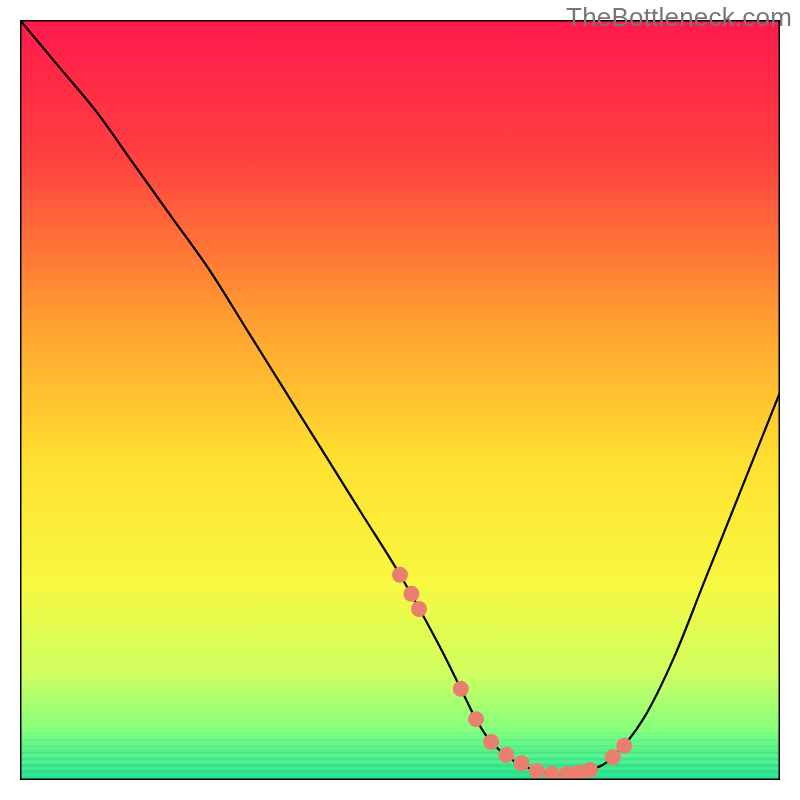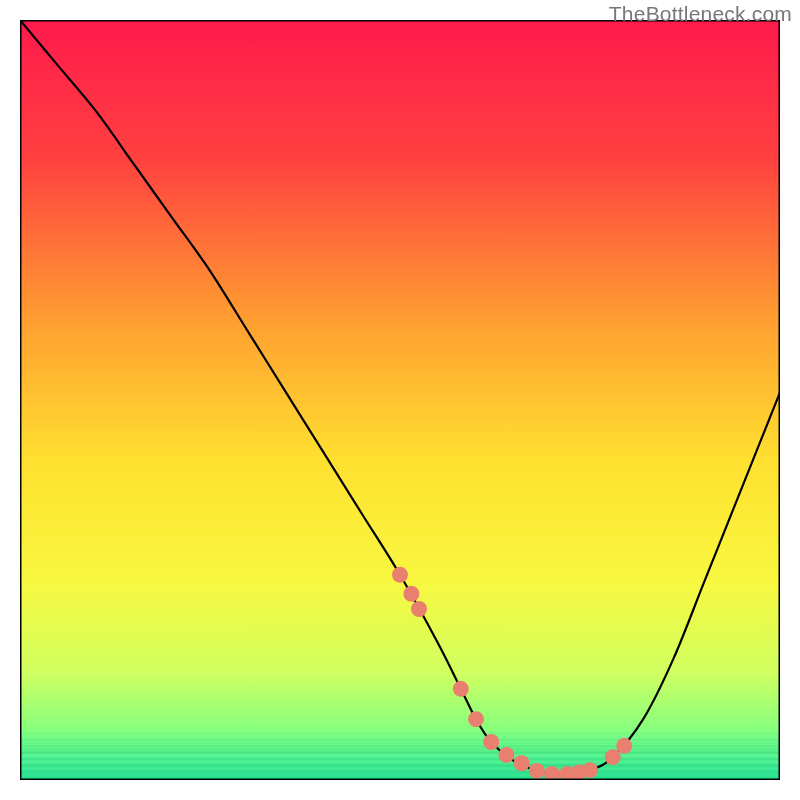--- a/index.html
+++ b/index.html
@@ -15,21 +15,21 @@
     position: absolute;
     left: 20px;
     top: 20px;
     width: 760px;
     height: 760px;
   }
   .attribution {
     position: absolute;
     top: 2px;
     right: 8px;
-    font-size: 21px;
+    font-size: 26px;
     font-weight: 400;
     color: #777;
     letter-spacing: 0.2px;
     z-index: 5;
   }
   svg { display: block; }
 </style>
 </head>
 <body>
 

